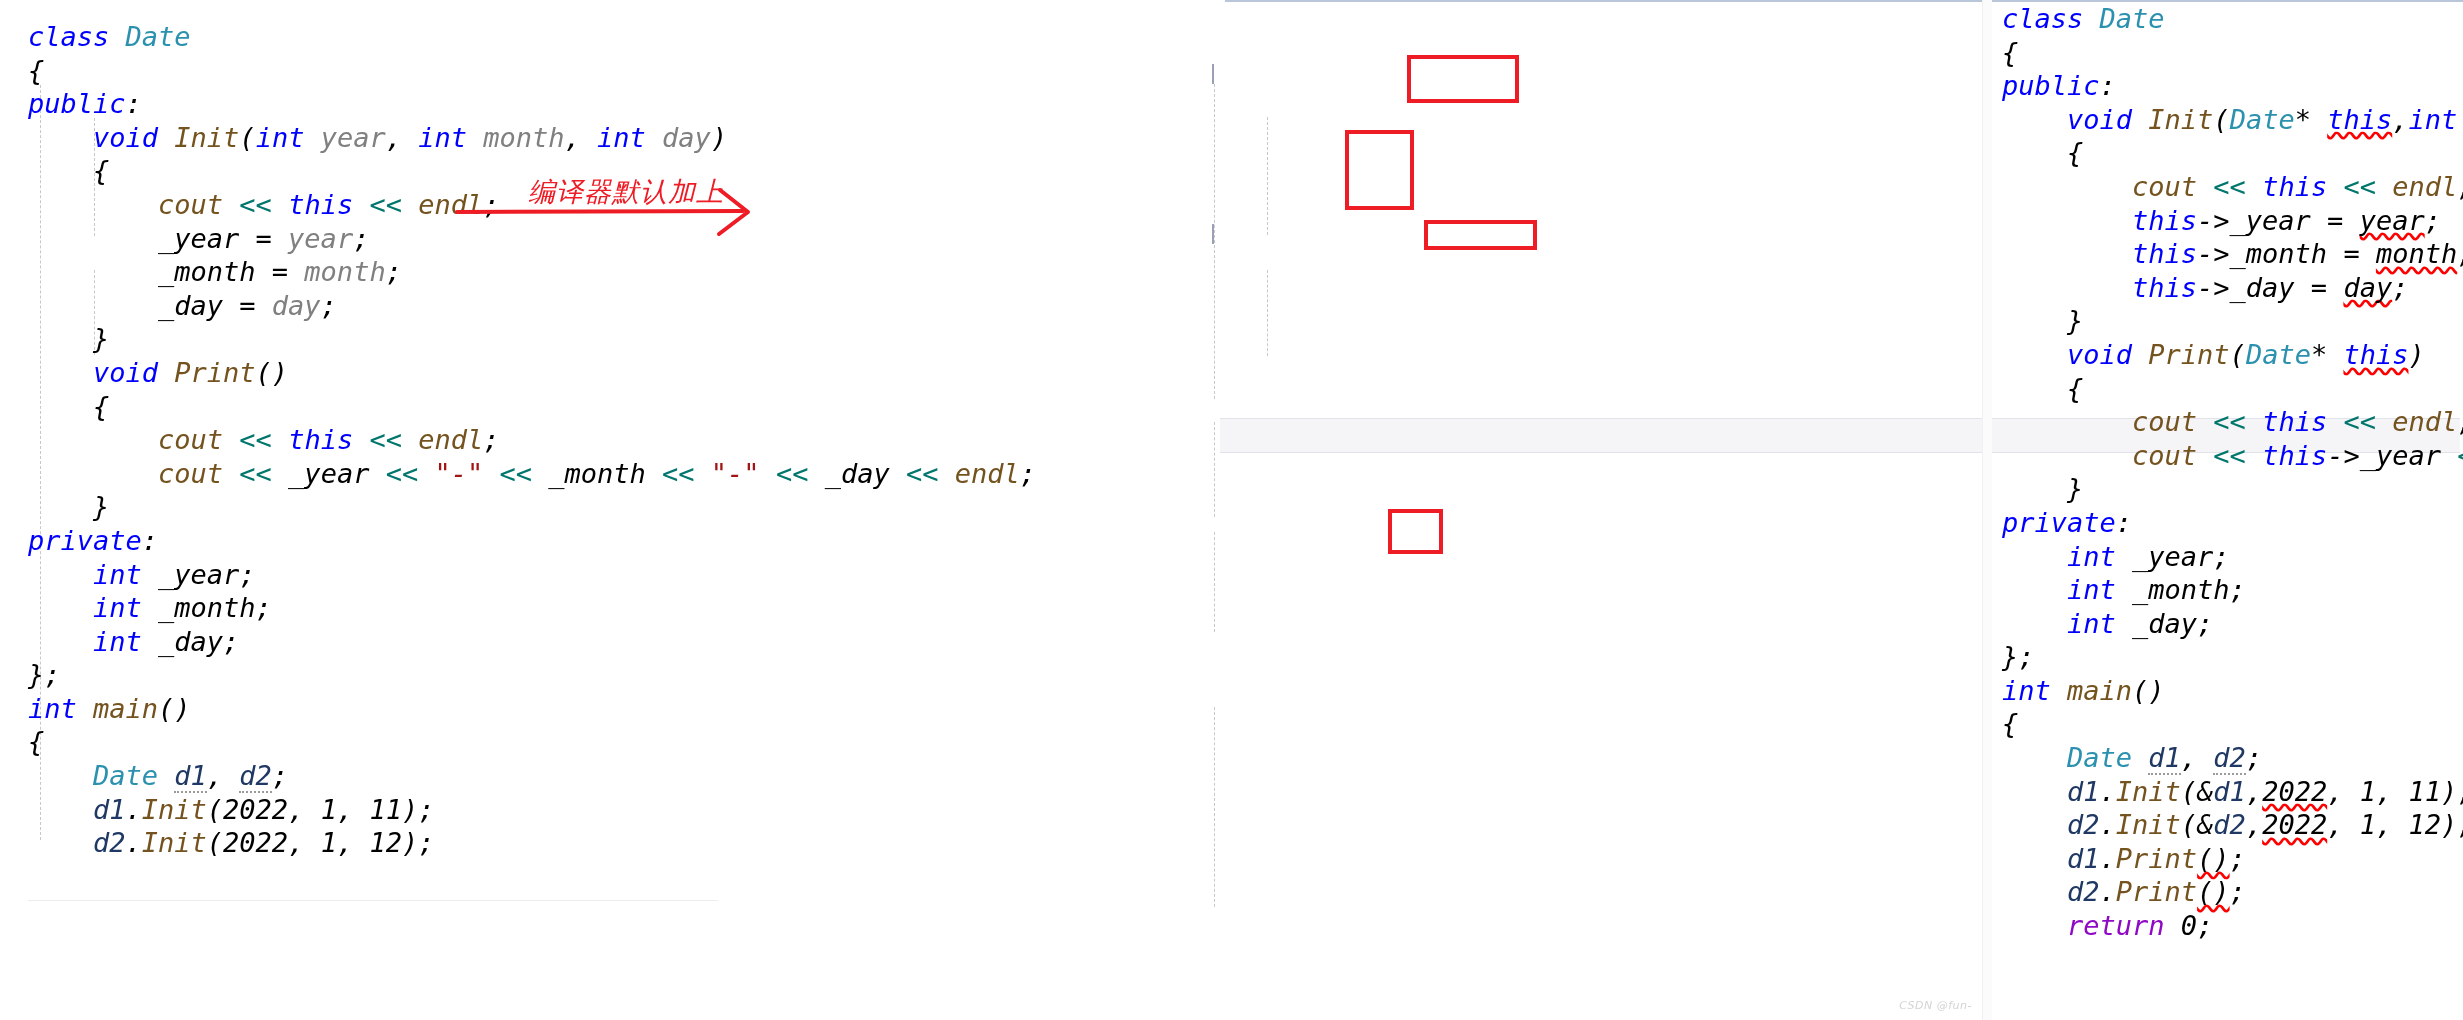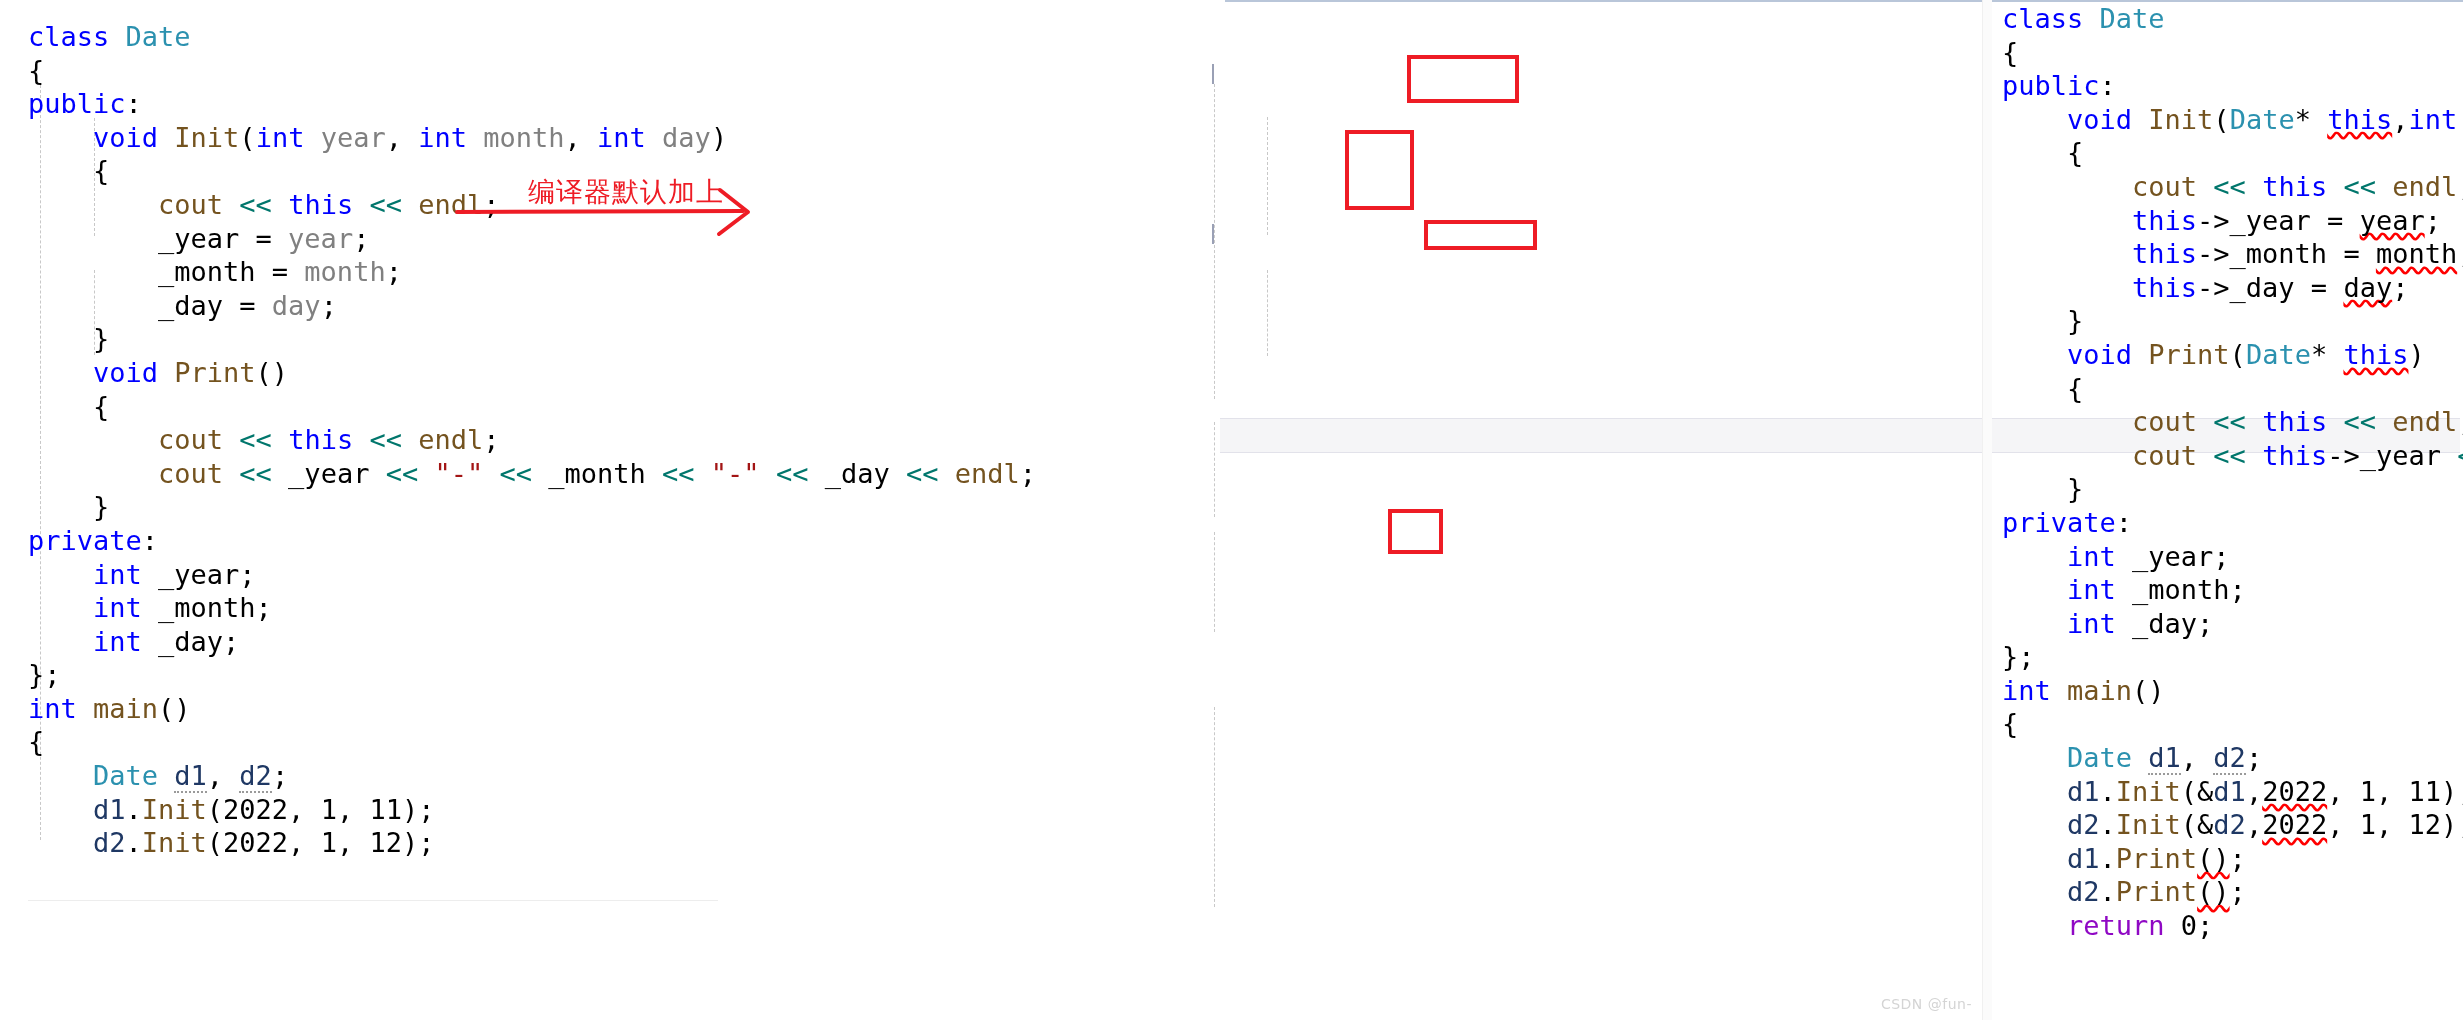--- a/index.html
+++ b/index.html
@@ -2,21 +2,21 @@
 <html><head>
 <meta charset="utf-8">
 <style>
   html,body{margin:0;padding:0;}
   body{
     width:2463px;height:1020px;
     background:#ffffff;
     font-family:"DejaVu Sans Mono","Liberation Mono",monospace;
     overflow:hidden;position:relative;
   }
-  #stage{position:absolute;left:0;top:0;width:1992px;height:1020px;}
+  #stage{position:absolute;left:0;top:0;width:1992px;height:1020px;font-style:italic;}
 
   
   .pane{position:absolute;background:#ffffff;}
   #left-pane{left:0;top:0;width:1190px;height:905px;}
   #right-pane{left:1225px;top:0;width:1238px;height:985px;border-top:2px solid #b9c6d9;}
 
   .code{position:relative;font-size:27px;line-height:33.6px;white-space:pre;color:#000000;}
   #left-code{position:absolute;left:28px;top:20px;}
   #right-code{position:absolute;left:777px;top:0px;}
 
@@ -67,21 +67,21 @@
     position:absolute;left:508px;top:174px;
     color:#ee1c25;font-size:27px;
     font-family:"DejaVu Sans","Liberation Sans",sans-serif;
     white-space:nowrap;letter-spacing:1px;margin-left:20px;
   }
   #annot-arrow{position:absolute;left:455px;top:185px;}
 
   
   #watermark{
     position:absolute;right:20px;bottom:8px;
-    color:#d4d4d4;font-size:14px;
+    color:#d4d4d4;font-size:11px;
     font-family:"DejaVu Sans","Liberation Sans",sans-serif;
     letter-spacing:.5px;white-space:nowrap;
   }
   
   #right-gutter{position:absolute;right:0;top:0;width:9px;height:1020px;background:#fbfbfb;border-left:1px solid #f0f0f0;}
 </style>
 </head>
 <body>
 
 <div id="stage">

